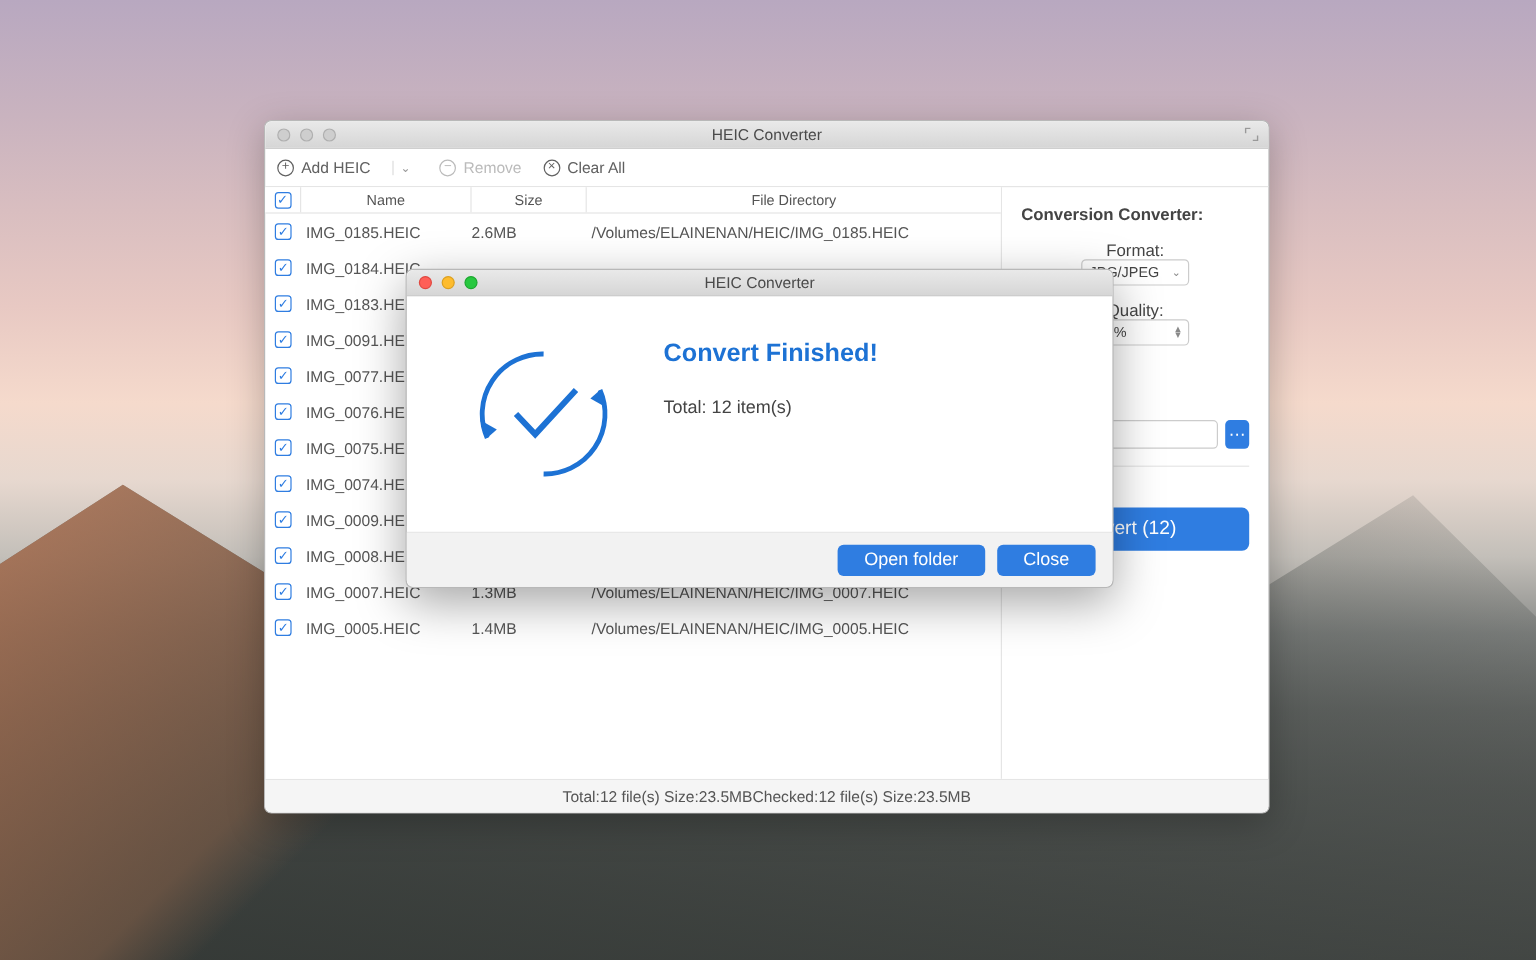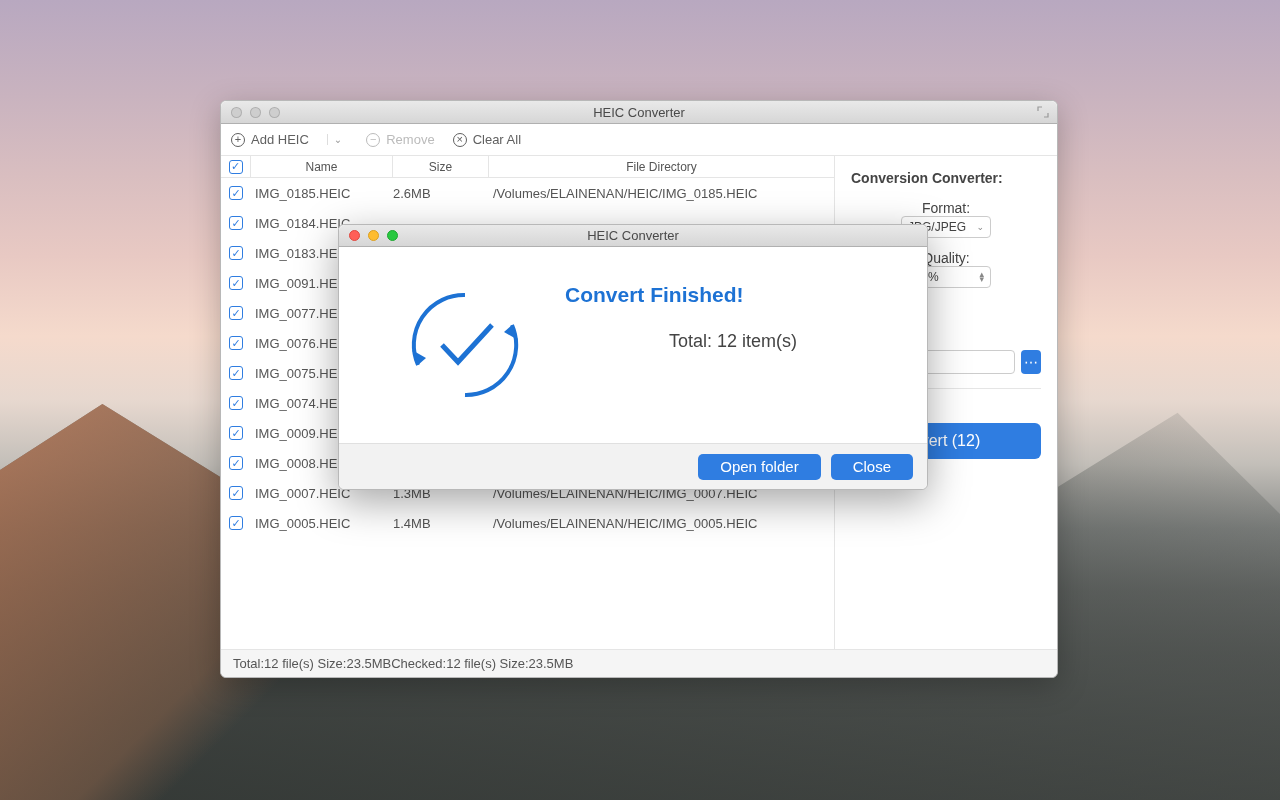--- a/index.html
+++ b/index.html
@@ -71,35 +71,35 @@
 .output-row { display: flex; align-items: center; gap: 6px; margin-bottom: 14px; }
 .output-path { flex: 1; height: 24px; border: 1px solid #ccc; border-radius: 4px; padding: 0 6px; font-size: 12px; display: flex; align-items: center; white-space: nowrap; overflow: hidden; }
 .browse-btn { width: 20px; height: 24px; background: #2f7de1; color: #fff; border-radius: 4px; display: flex; align-items:center; justify-content:center; font-size:14px; cursor: pointer; }
 .convert-btn {
   width: 100%; height: 36px; margin-top: 20px; background: #2f7de1; color: #fff;
   border: none; border-radius: 6px; font-size: 16px; cursor: pointer;
 }
 .footer {
   position: absolute; bottom: 0; left: 0; right: 0; height: 28px;
   border-top: 1px solid #e5e5e5; background: #f5f5f5; border-radius: 0 0 6px 6px;
-  display: flex; align-items: center; justify-content: flex-start; padding: 0 12px;
+  display: flex; align-items: center; justify-content: center; padding: 0 12px;
   font-size: 13px; color: #555; margin-top: 28px;
 }
 
 .dialog {
   position: absolute; top: 224px; left: 338px; width: 590px; height: 266px;
   background: #fff; border: 1px solid #b8b8b8; border-radius: 6px;
   box-shadow: 0 12px 40px rgba(0,0,0,0.35);
 }
 .dialog .titlebar { height: 22px; }
-.dialog-body { position: absolute; top: 22px; bottom: 46px; left: 0; right: 0; display: flex; padding: 20px 26px; }
+.dialog-body { position: absolute; top: 22px; bottom: 46px; left: 0; right: 0; display: flex; padding: 20px 14px; }
 .dialog-icon-area { width: 200px; display: flex; align-items: center; justify-content: center; }
 .dialog-text-area { flex: 1; padding-top: 16px; }
 .dialog-title { color: #1d72d4; font-size: 21px; font-weight: 600; margin-bottom: 24px; }
-.dialog-line { font-size: 18px; color: #444; margin-bottom: 20px; text-align: center; }
+.dialog-line { font-size: 15px; color: #444; margin-bottom: 20px; }
 .dialog-footer {
   position: absolute; bottom: 0; left: 0; right: 0; height: 46px;
   background: #f2f2f2; border-top: 1px solid #e0e0e0; border-radius: 0 0 6px 6px;
   display: flex; align-items: center; justify-content: flex-end; gap: 10px; padding: 0 14px;
 }
 .dlg-btn { height: 26px; padding: 0 22px; background: #2f7de1; color: #fff; border: none; border-radius: 5px; font-size: 15px; cursor: pointer; }
 
 .divider-h { border: none; border-top: 1px solid #e5e5e5; margin: 8px 0 14px; }
 </style>
 </head>

